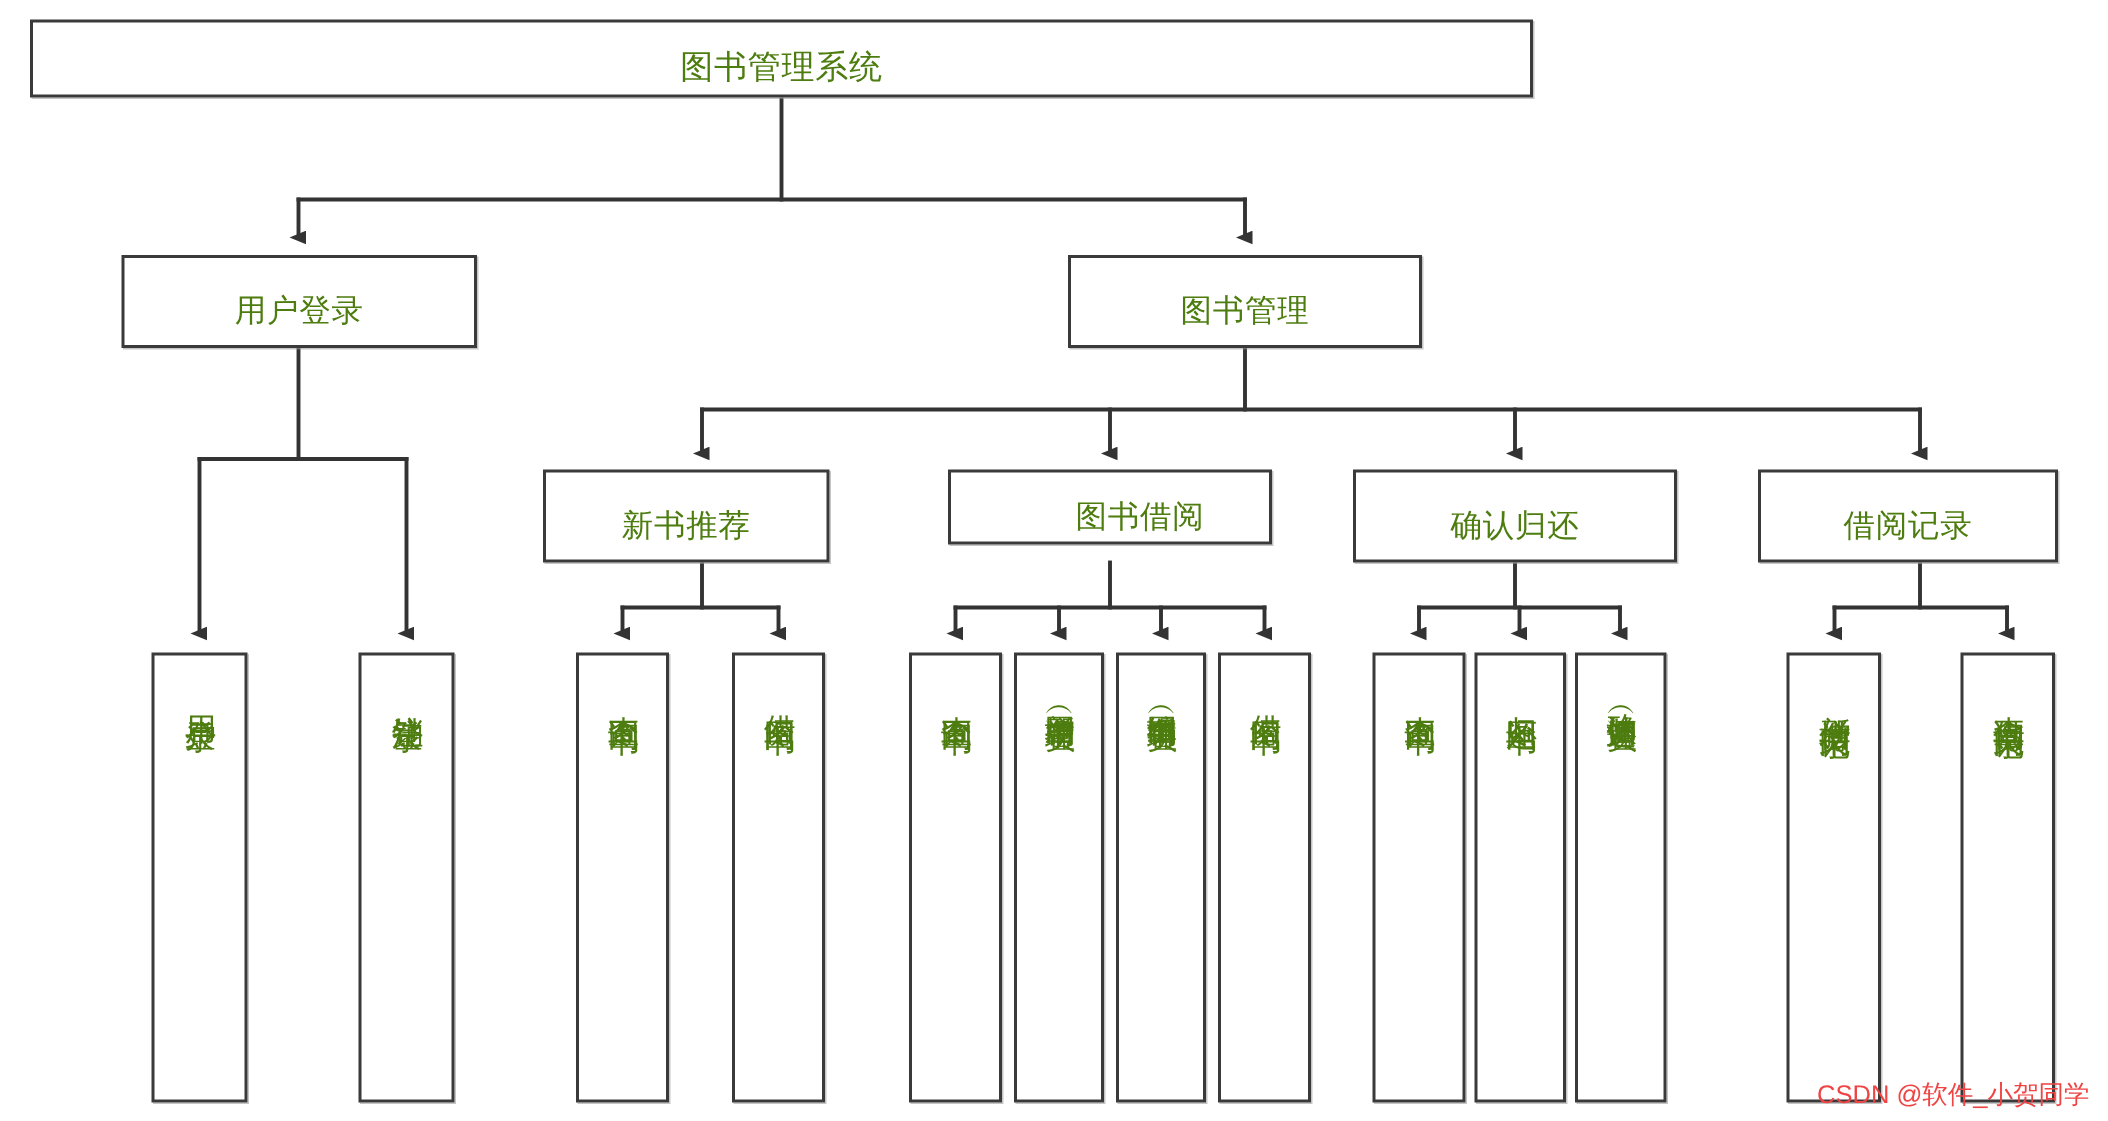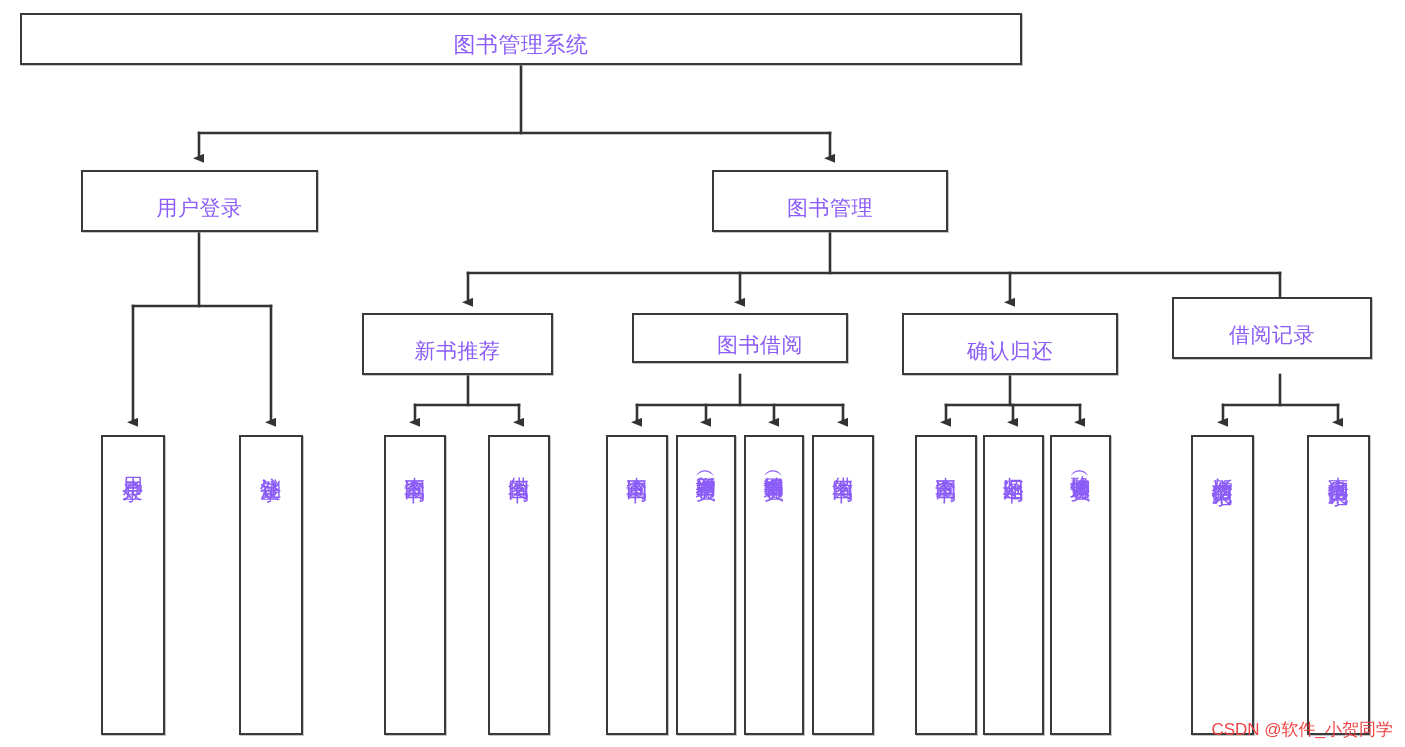--- a/index.html
+++ b/index.html
@@ -32,21 +32,21 @@
     box-sizing: border-box;
     background: #ffffff;
     border: 2.5px solid #3a3a3a;
     box-shadow: 1px 1px 0 0 rgba(150,150,150,0.55);
     display: flex;
     align-items: center;
     justify-content: center;
     z-index: 2;
   }
   .node .label {
-    color: #8b5cf6;
+    color: #4d7c0f;
     letter-spacing: 0.5px;
     white-space: nowrap;
     margin-top: 13px;
   }
   
   .node.h .label {
     font-size: 21px;
     line-height: 1.2;
   }
   .node.root .label {
@@ -149,21 +149,21 @@
 
   <div class="node h" style="left:362px; top:313px; width:191px; height:62px;">
     <span class="label">新书推荐</span>
   </div>
   <div class="node h" style="left:632px; top:313px; width:216px; height:50px;padding-left:40px;">
     <span class="label">图书借阅</span>
   </div>
   <div class="node h" style="left:902px; top:313px; width:216px; height:62px;">
     <span class="label">确认归还</span>
   </div>
-  <div class="node h" style="left:1172px; top:297px; width:200px; height:62px;">
+  <div class="node h" style="left:1172px; top:313px; width:200px; height:62px;">
     <span class="label">借阅记录</span>
   </div>
 
   <div class="node v" style="left:101px; top:435px; width:64px; height:300px;">
     <span class="label">用户登录</span>
   </div>
   <div class="node v" style="left:239px; top:435px; width:64px; height:300px;">
     <span class="label">注销登录</span>
   </div>
 

